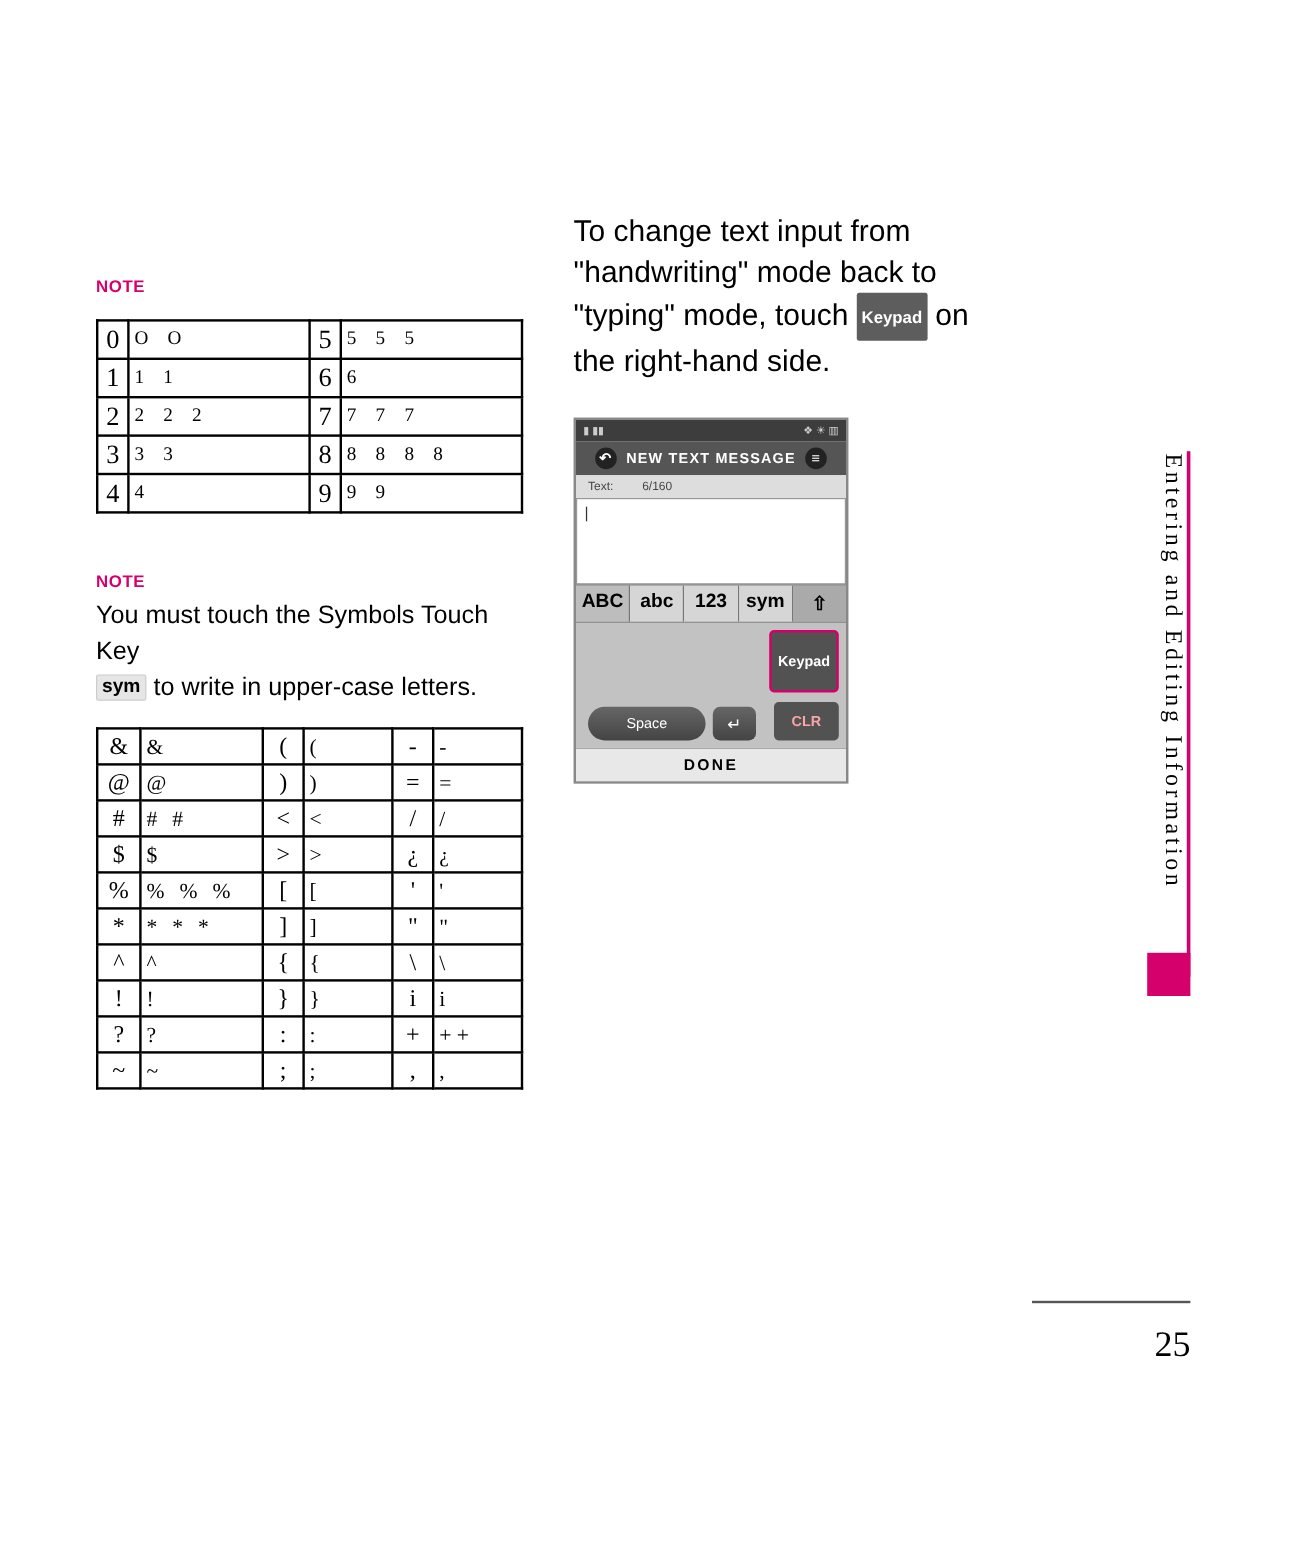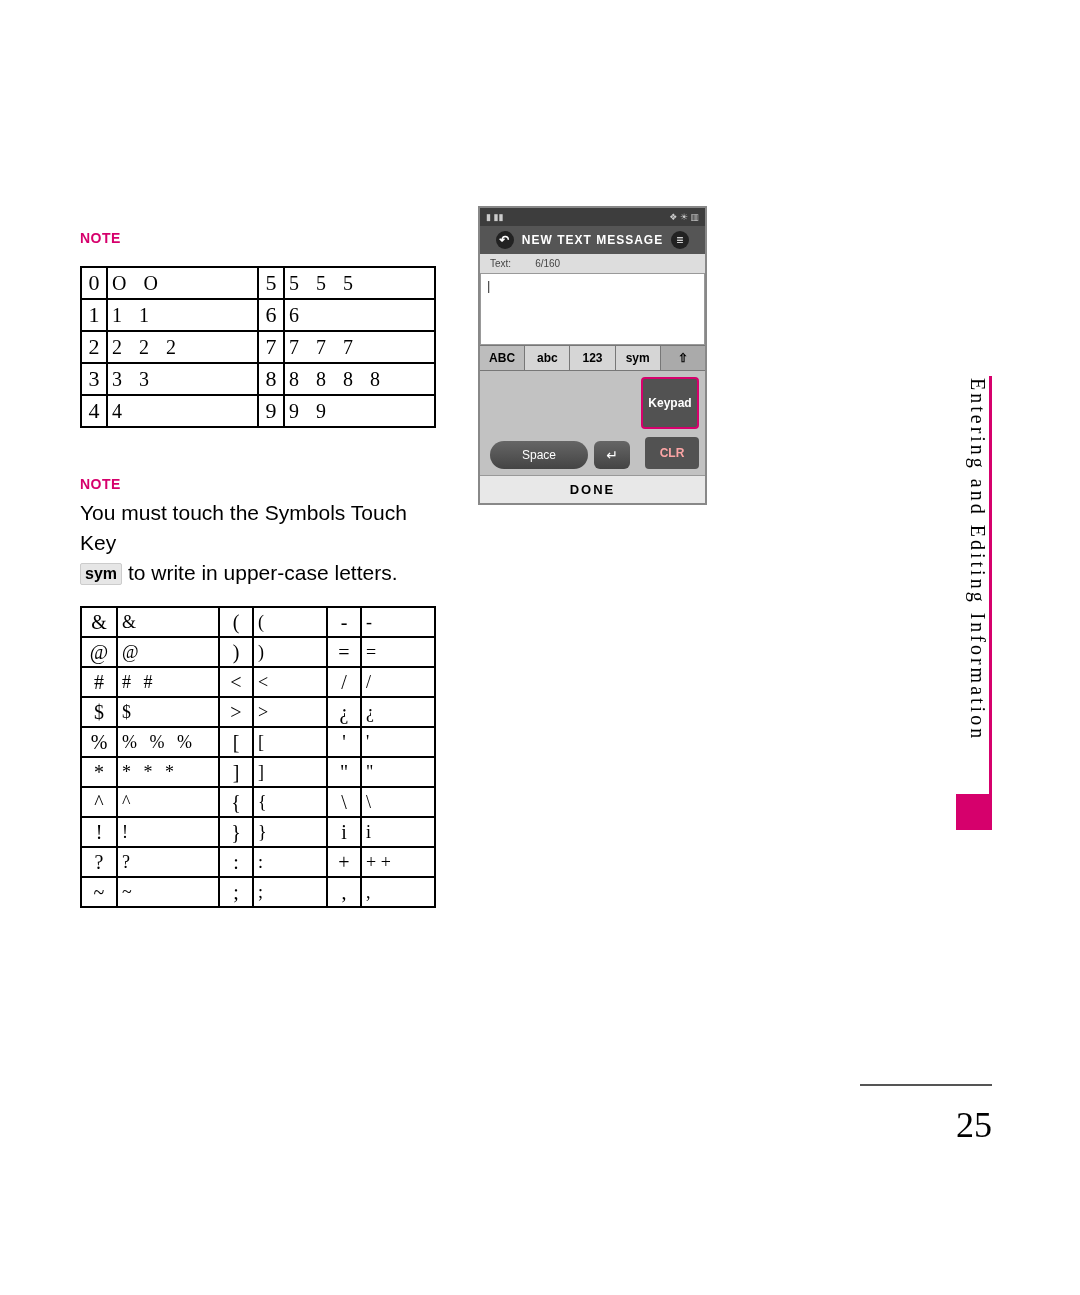--- a/index.html
+++ b/index.html
@@ -56,21 +56,21 @@
     font-family: Georgia, serif;
   }
   .tbl td {
     border: 2px solid #000;
     height: 30px;
     padding: 0 4px;
     font-size: 22px;
     vertical-align: middle;
   }
   .tbl td.k { width: 26px; text-align: center; }
-  .tbl td.strokes { font-family: "Comic Sans MS", cursive; font-size: 20px; letter-spacing: 6px; }
+  .tbl td.strokes { font-family: "Comic Sans MS", cursive; font-size: 16px; letter-spacing: 6px; }
 
   
   .tbl3 {
     border-collapse: collapse;
     margin-top: 18px;
     width: 356px;
     table-layout: fixed;
     font-family: Georgia, serif;
   }
   .tbl3 td {
@@ -164,21 +164,21 @@
   }
   .moderow {
     display: flex;
     background: #bcbcbc;
     border-top: 1px solid #777;
     border-bottom: 1px solid #777;
   }
   .moderow .mbtn {
     flex: 1;
     text-align: center;
-    font-size: 12px;
+    font-size: 16px;
     font-weight: bold;
     padding: 5px 0;
     border-right: 1px solid #777;
     background: #d6d6d6;
   }
   .moderow .mbtn:first-child { background: #bdbdbd; }
   .moderow .mbtn:last-child { border-right: none; background:#aaa; }
   .hw-area {
     position: relative;
     height: 104px;
@@ -289,21 +289,21 @@
     right: 88px;
     top: 1084px;
     width: 132px;
     border-top: 2px solid #555;
   }
   .page-no {
     position: absolute;
     right: 88px;
     top: 1104px;
     font-family: Georgia, serif;
-    font-size: 36px;
+    font-size: 30px;
   }
 </style>
 </head>
 <body>
 
 <div class="page">
 
   <div class="col-left">
 
     <div class="note-hd">NOTE</div>
@@ -438,20 +438,25 @@
             <td class="k2">;</td>
             <td class="s2">;</td>
             <td class="k3">,</td>
             <td class="s3">,</td>
           </tr>
       </tbody>
     </table>
   </div>
 
   <div class="col-right">
+    <div class="para">
+      <span>To change text input from "handwriting" mode back to "typing" mode, touch </span>
+      <span class="kcap2">Keypad</span>
+      <span> on the right-hand side.</span>
+    </div>
 
     <div class="phone">
       <div class="statusbar">
         <span>▮ ▮▮</span>
         <span>❖ ☀ ▥</span>
       </div>
       <div class="titlebar">
         <span class="circ">↶</span>
         <span>NEW TEXT MESSAGE</span>
         <span class="circ">≡</span>

